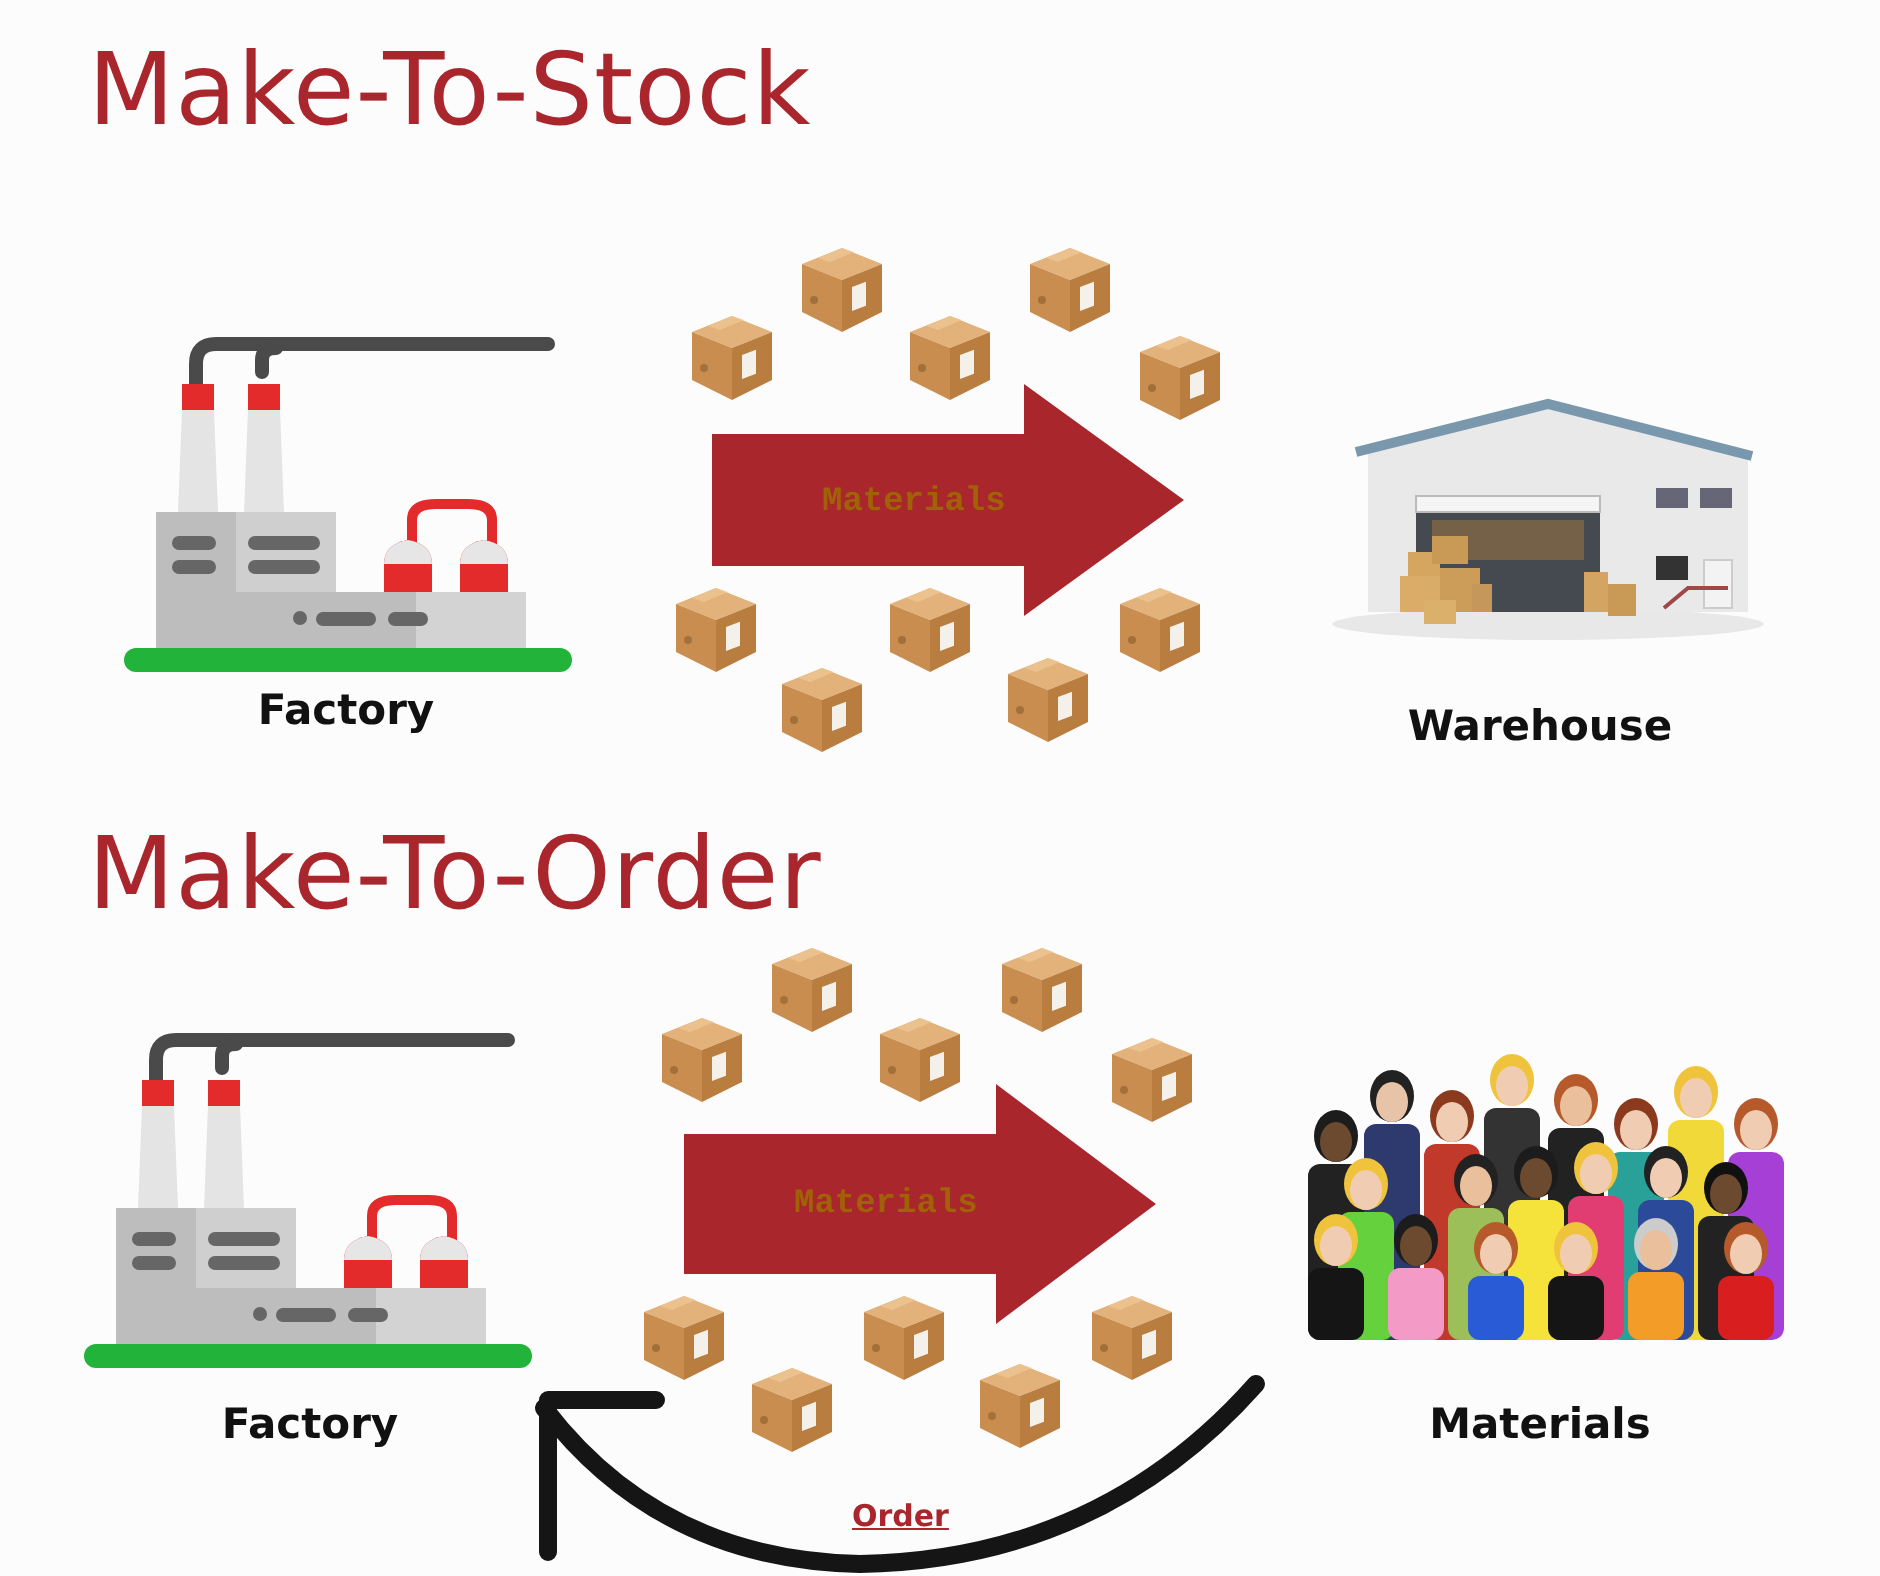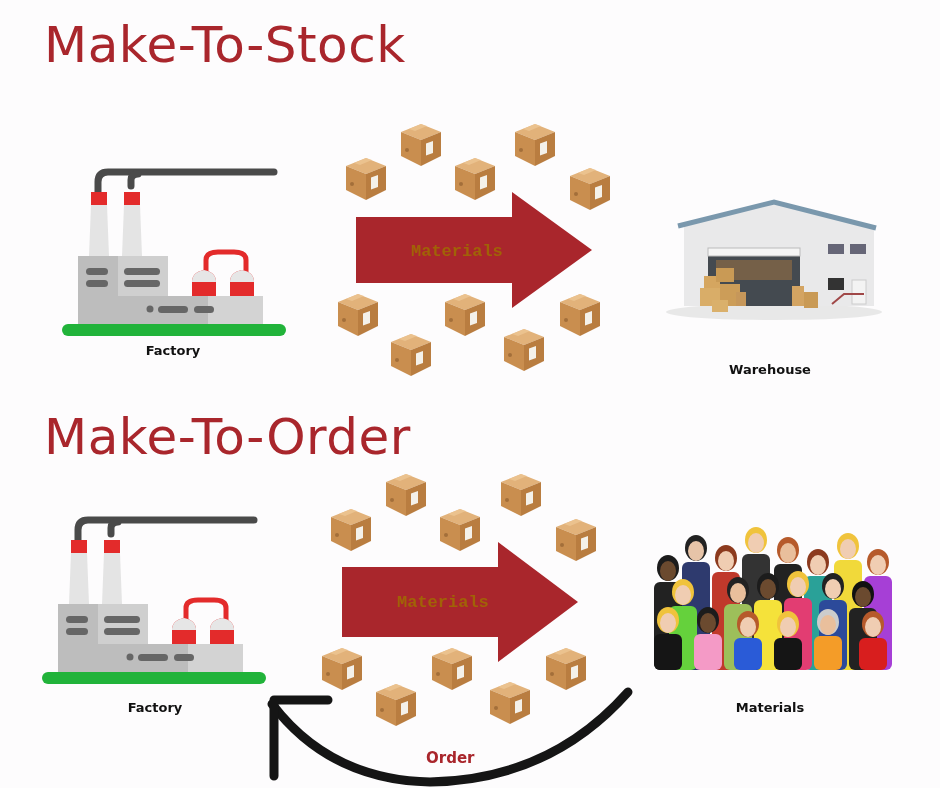--- a/index.html
+++ b/index.html
@@ -1,18 +1,18 @@
 <!DOCTYPE html>
 <html><head>
 <meta charset="utf-8">
 <style>
   html,body{margin:0;padding:0;background:#fdfcfd;}
   body{width:940px;height:788px;position:relative;overflow:hidden;font-family:"Liberation Sans",sans-serif;}
   .title{position:absolute;color:#a9262c;font-family:"DejaVu Sans",sans-serif;font-size:50px;letter-spacing:0.5px;margin:0;font-weight:normal;line-height:1;}
-  .label{position:absolute;font-family:"DejaVu Sans",sans-serif;font-weight:bold;font-size:13px;color:#111;text-align:center;}
+  .label{position:absolute;font-family:"DejaVu Sans",sans-serif;font-weight:bold;font-size:21px;color:#111;text-align:center;}
   .arrow-text{position:absolute;font-family:Liberation Mono, monospace;font-weight:bold;font-size:17px;color:#a16207;}
   .order-text{position:absolute;font-family:"DejaVu Sans",sans-serif;font-weight:bold;font-size:15px;color:#a9262c;}
   svg{position:absolute;overflow:visible;}
   .box{position:absolute;width:46px;height:48px;}
 </style>
 </head>
 <body>
 
 <h1 class="title" style="left:44px;top:20px;">Make-To-Stock</h1>
 
@@ -145,21 +145,21 @@
   <path d="M168 108 L180 98 H200" stroke="#a04848" stroke-width="2" fill="none"></path>
   <rect x="40" y="80" width="16" height="14" fill="#d5a660"></rect>
   <rect x="52" y="72" width="18" height="14" fill="#c99a55"></rect>
   <rect x="36" y="92" width="22" height="18" fill="#d9ad68"></rect>
   <rect x="56" y="88" width="20" height="22" fill="#cc9d58"></rect>
   <rect x="48" y="104" width="16" height="12" fill="#dab06b"></rect>
   <rect x="72" y="96" width="10" height="14" fill="#c6975a"></rect>
   <rect x="128" y="90" width="12" height="20" fill="#d3a462"></rect>
   <rect x="140" y="96" width="14" height="16" fill="#c99a55"></rect>
 </svg>
-<div class="label" style="left:700px;top:362px;width:140px;">Warehouse</div>
+<div class="label" style="left:700px;top:351px;width:140px;">Warehouse</div>
 
 <h1 class="title" style="left:44px;top:412px;">Make-To-Order</h1>
 
 <svg width="240" height="180" style="left:38px;top:508px;" viewBox="0 0 240 180">
   <path d="M40 40 V22 Q40 12 50 12 H216" stroke="#4a4a4a" stroke-width="7" fill="none" stroke-linecap="round"></path>
   <path d="M73 26 V20 Q73 14 80 14" stroke="#4a4a4a" stroke-width="7" fill="none" stroke-linecap="round"></path>
   <rect x="33" y="32" width="16" height="13" fill="#e32b2b"></rect>
   <rect x="66" y="32" width="16" height="13" fill="#e32b2b"></rect>
   <polygon points="33,45 49,45 51,96 31,96" fill="#e4e4e4"></polygon>
   <polygon points="66,45 82,45 84,96 64,96" fill="#e4e4e4"></polygon>
@@ -334,13 +334,13 @@
       <ellipse cx="225" cy="104" rx="11" ry="13" fill="#b65a2b"></ellipse>
       <ellipse cx="225" cy="107" rx="8" ry="10" fill="#f0cdb2"></ellipse>
     </g>
 </svg>
 <div class="label" style="left:700px;top:700px;width:140px;">Materials</div>
 
 <svg width="400" height="110" style="left:250px;top:680px;" viewBox="0 0 400 110">
   <path d="M378 12 Q300 100 180 102 Q80 100 22 24" stroke="#151515" stroke-width="9" fill="none" stroke-linecap="round"></path>
   <path d="M24 96 V20 H78" stroke="#151515" stroke-width="9" fill="none" stroke-linecap="round" stroke-linejoin="round"></path>
 </svg>
-<div class="order-text" style="left:426px;top:749px;">Order</div>
+<div class="order-text" style="left:426px;top:749px;text-decoration:underline;">Order</div>
 
 </body></html>

